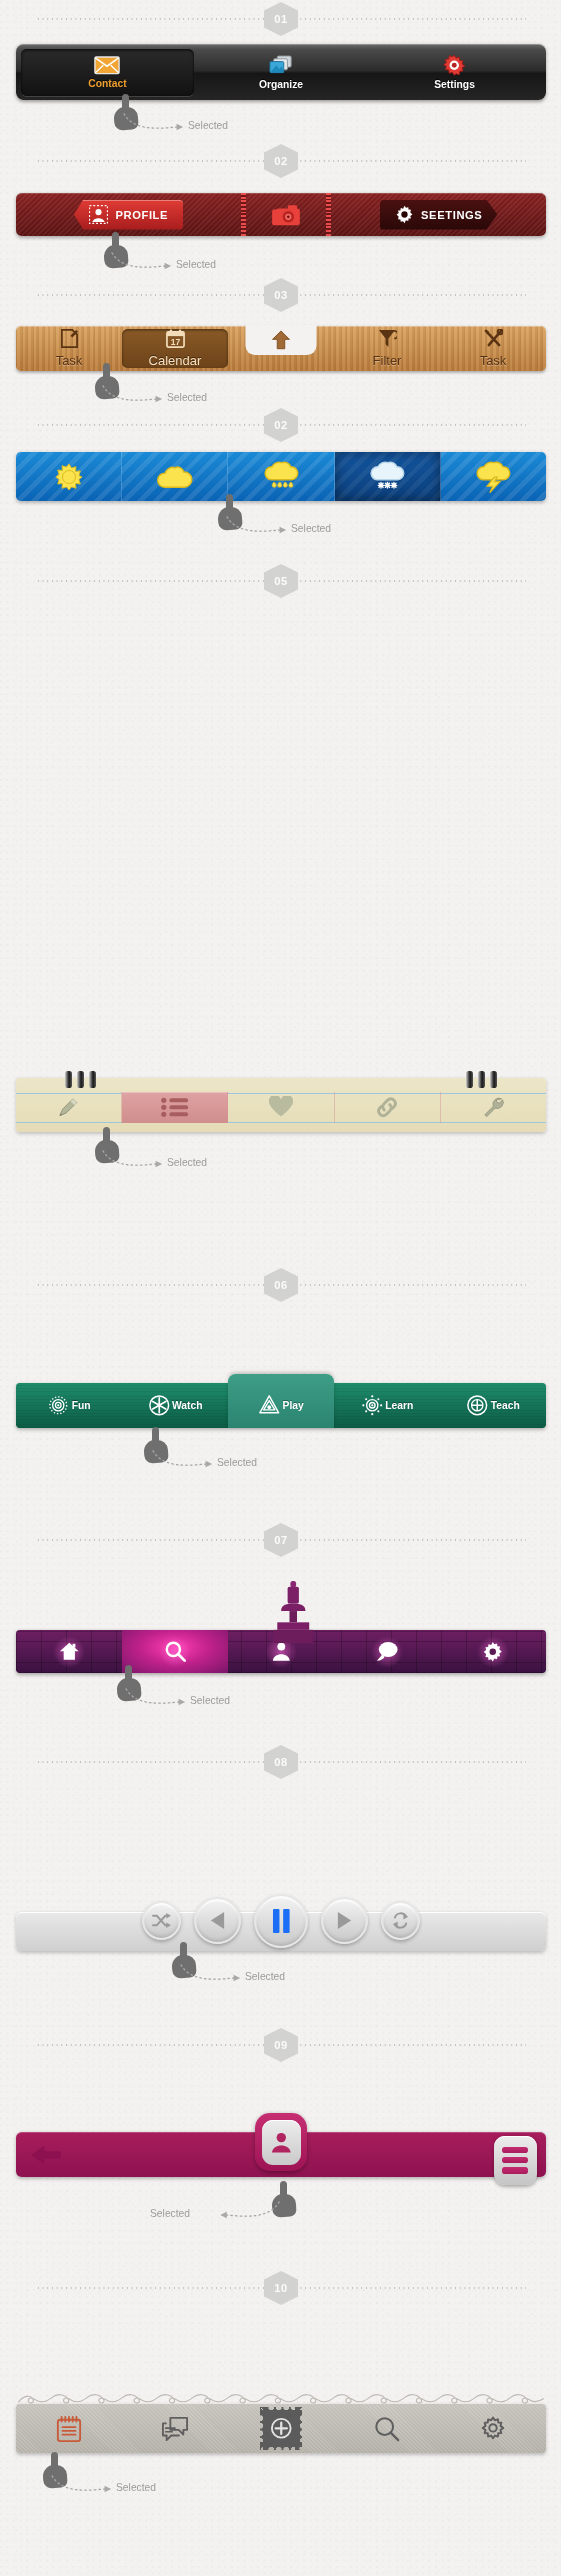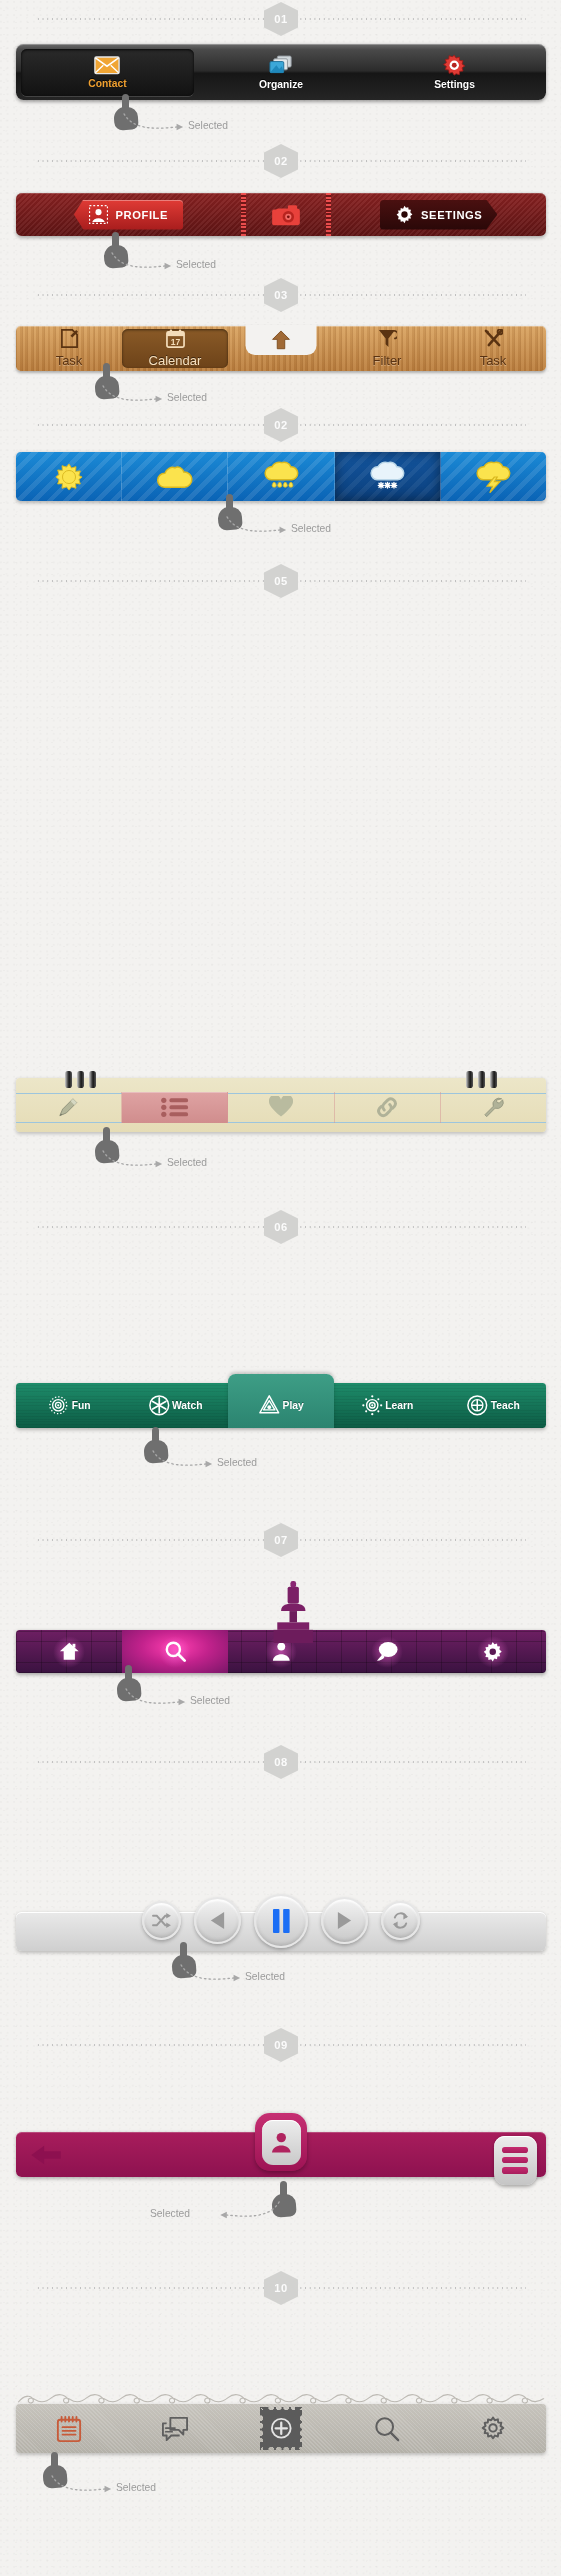--- a/index.html
+++ b/index.html
@@ -638,21 +638,21 @@
     <div class="fist"></div>
 </div>
 <div class="annot" style="left:101px; top:1149px">
   <svg class="curve" width="66" height="22.5" viewBox="0 0 70 24">
     <path d="M2 2 C12 20 38 18 58 16" fill="none" stroke="#a8a8a8" stroke-width="1.4" stroke-dasharray="1.6 3.4" stroke-linecap="round"></path>
     <path d="M58 12.5 L65 16 L58 19.5 Z" fill="#a8a8a8"></path>
   </svg>
   <span class="lbl" style="left:66px; top:7.5px">Selected</span>
 </div>
 
-<div class="sep" style="top:1208px">
+<div class="sep" style="top:1266px">
   <div class="line"></div>
   <div class="hex">06</div>
 </div>
 
 <div class="bar06" style="top:1383px">
   <div class="b06-item">
     <span>
       <svg width="22.5" height="22.5" viewBox="0 0 24 24">
         <circle cx="12" cy="12" r="9" fill="none" stroke="#fff" stroke-width="1.4" stroke-dasharray="1.5 2"></circle>
         <circle cx="12" cy="12" r="6" fill="none" stroke="#fff" stroke-width="1.4"></circle>

